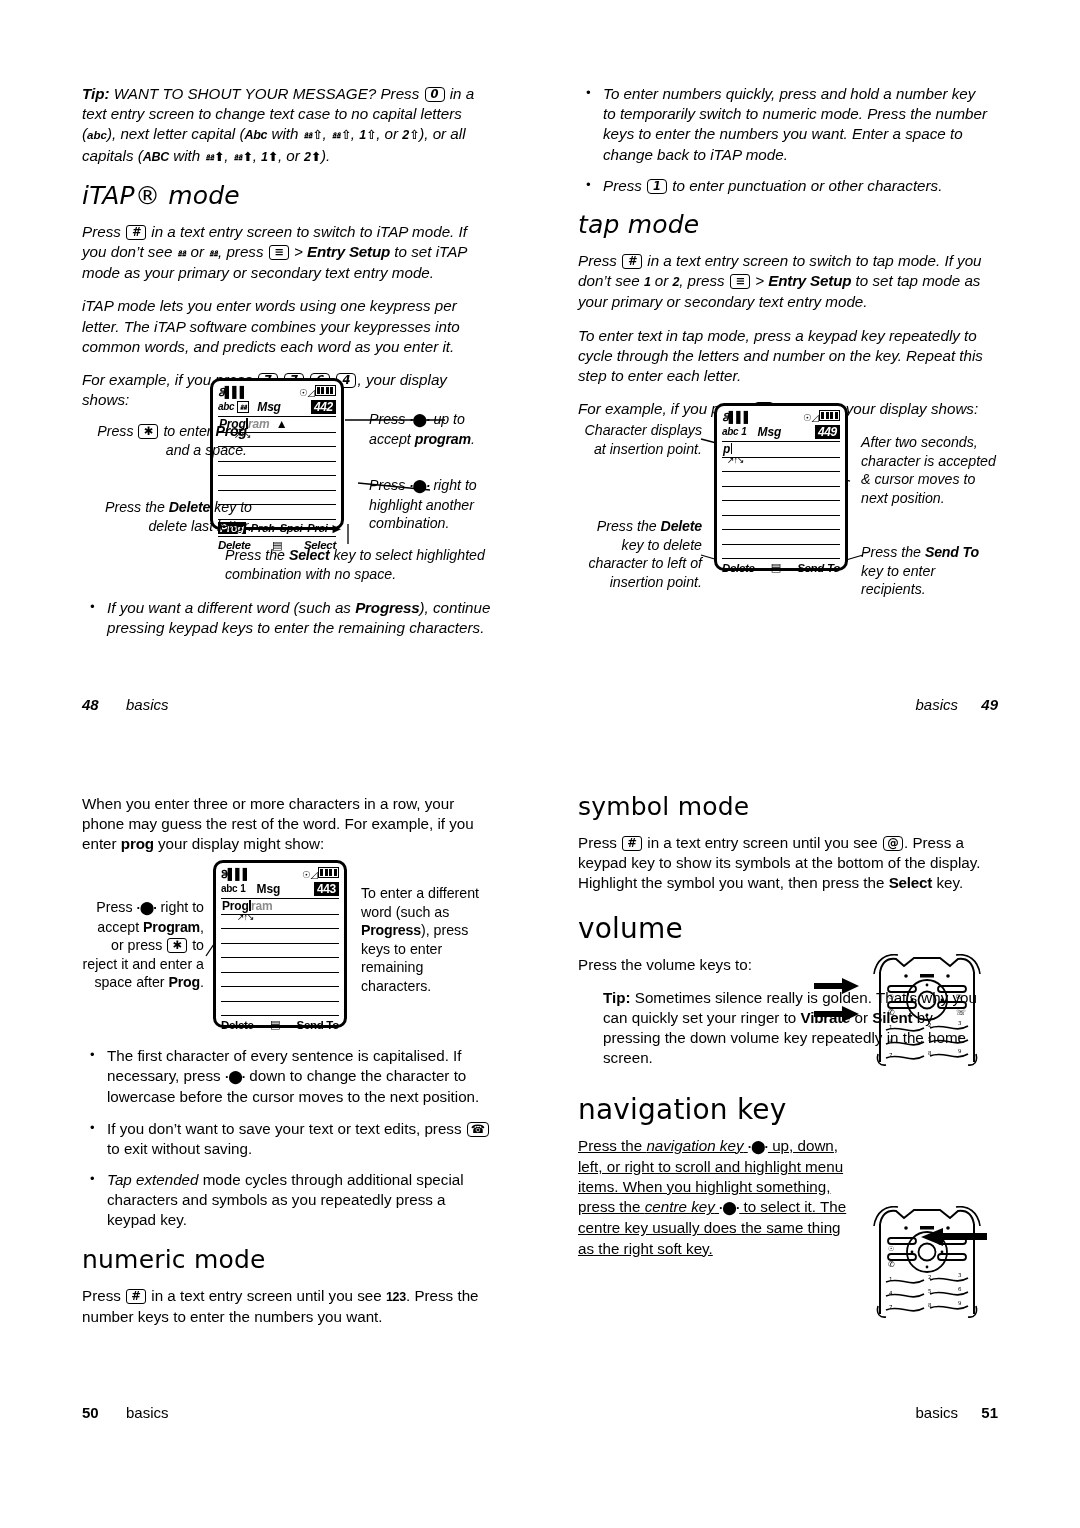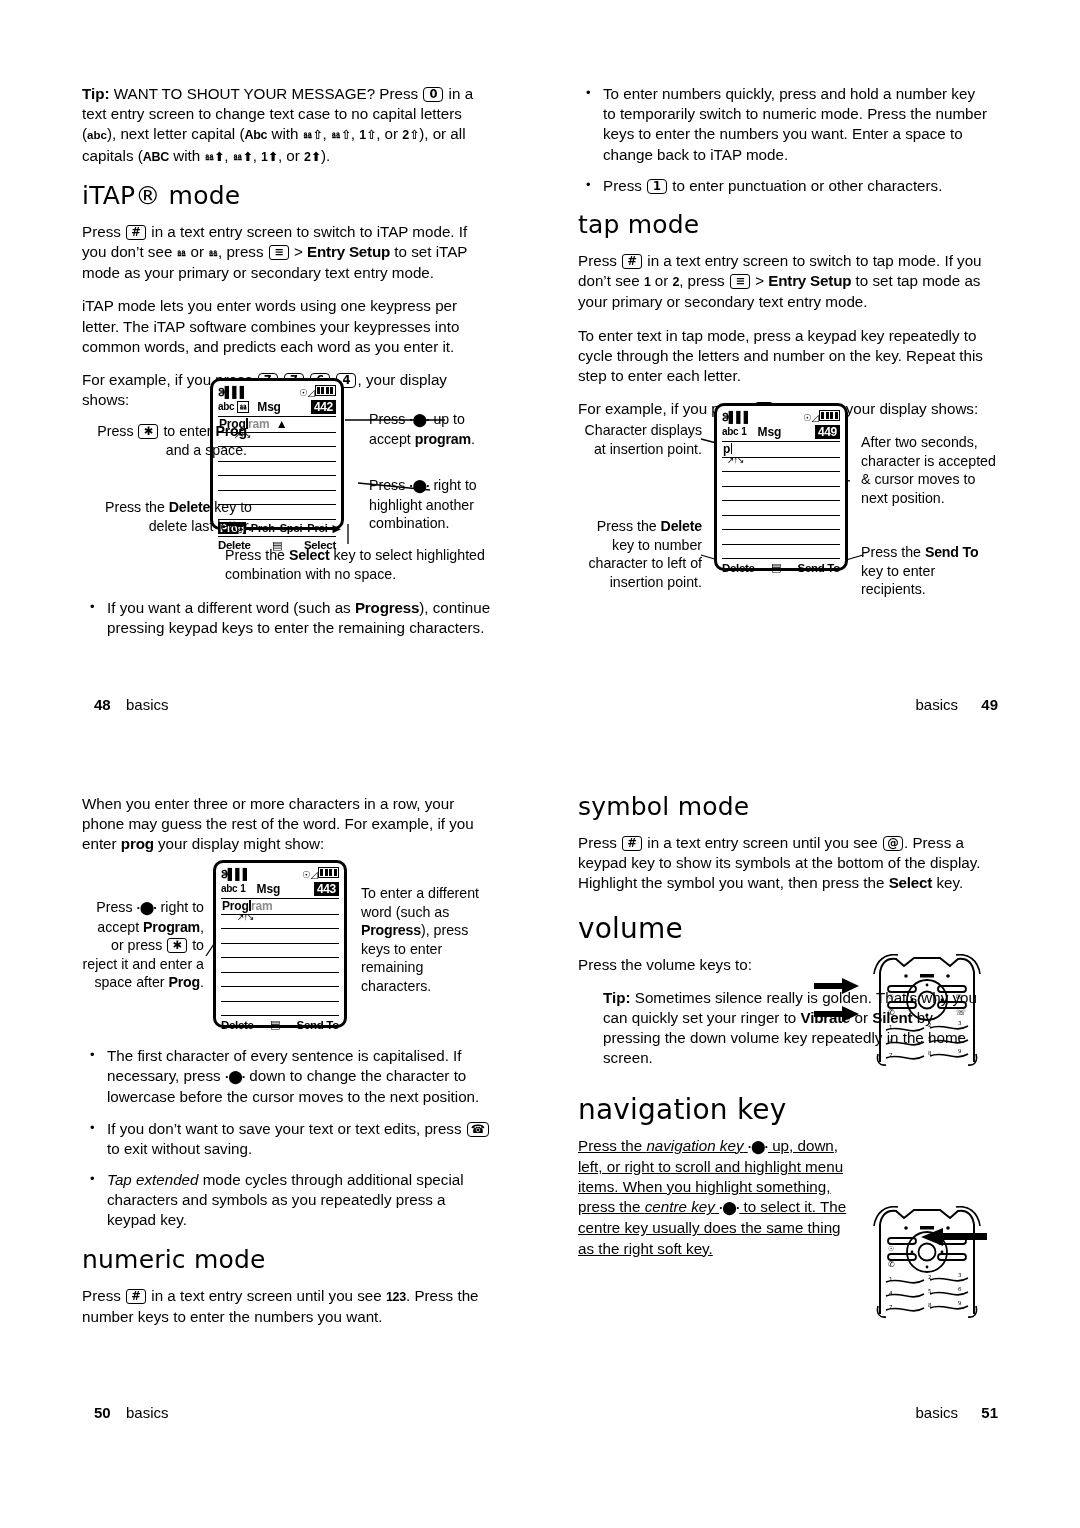--- a/index.html
+++ b/index.html
@@ -3,21 +3,21 @@
 <meta charset="utf-8">
 <style>
   html,body{margin:0;padding:0;background:#fff;}
   body{
     width:1080px;height:1528px;
     font-family:"Liberation Sans","DejaVu Sans",sans-serif;
     color:#000;
     -webkit-font-smoothing:antialiased;
   }
   .page{position:absolute;left:0;width:1080px;}
-  #page-top{top:0;height:764px;}
+  #page-top{top:0;height:764px;font-style:italic;}
   #page-bottom{top:764px;height:764px;}
   .col{position:absolute;width:412px;}
   .col-left{left:82px;}
   .col-right{left:578px;}
 
   p{margin:0 0 13px 0;font-size:15.2px;line-height:20.2px;}
   .h2{
     font-family:"DejaVu Sans",sans-serif;
     font-weight:400;font-size:25px;line-height:30px;
     margin:14px 0 11px 0;letter-spacing:.2px;
@@ -82,21 +82,21 @@
   .callout{position:absolute;font-size:14.2px;line-height:18.5px;}
   .callout.r{text-align:right;}
   svg.leaders{position:absolute;left:0;top:0;overflow:visible;pointer-events:none;}
 
   
   .keypad{position:absolute;}
   .arrowpt{position:absolute;}
 
   .footer{position:absolute;left:82px;width:916px;font-size:15px;}
   .footer .pnum{font-weight:bold;}
-  .footer .lft{position:absolute;left:12px;}
+  .footer .lft{position:absolute;left:0;}
   .footer .lbl-l{position:absolute;left:44px;}
   .footer .rgt{position:absolute;right:0;font-weight:bold;}
   .footer .lbl-r{position:absolute;right:40px;}
 </style>
 </head>
 <body>
 
 <div class="page" id="page-top">
 
   <div class="col col-left" style="top:84px;">
@@ -226,21 +226,21 @@
       </div>
       <div class="ph-soft">
         <span class="sk">Delete</span>
         <span class="mid">▤</span>
         <span class="sk">Send To</span>
       </div>
     </div>
 
     <div class="callout r" style="left:0;top:18px;width:124px;">Character displays at insertion point.</div>
 
-    <div class="callout r" style="left:0;top:114px;width:124px;"><span>Press the </span><b class="cond">Delete</b><span> key to number character to left of insertion point.</span></div>
+    <div class="callout r" style="left:0;top:114px;width:124px;"><span>Press the </span><b class="cond">Delete</b><span> key to delete character to left of insertion point.</span></div>
 
     <div class="callout" style="left:283px;top:30px;width:137px;">After two seconds, character is accepted &amp; cursor moves to next position.</div>
 
     <div class="callout" style="left:283px;top:140px;width:137px;"><span>Press the </span><b class="cond">Send To</b><span> key to enter recipients.</span></div>
   </div>
 
   <div class="footer" style="top:696px;">
     <span class="pnum lft">48</span>
     <span class="lbl-l">basics</span>
     <span class="lbl-r">basics</span>

